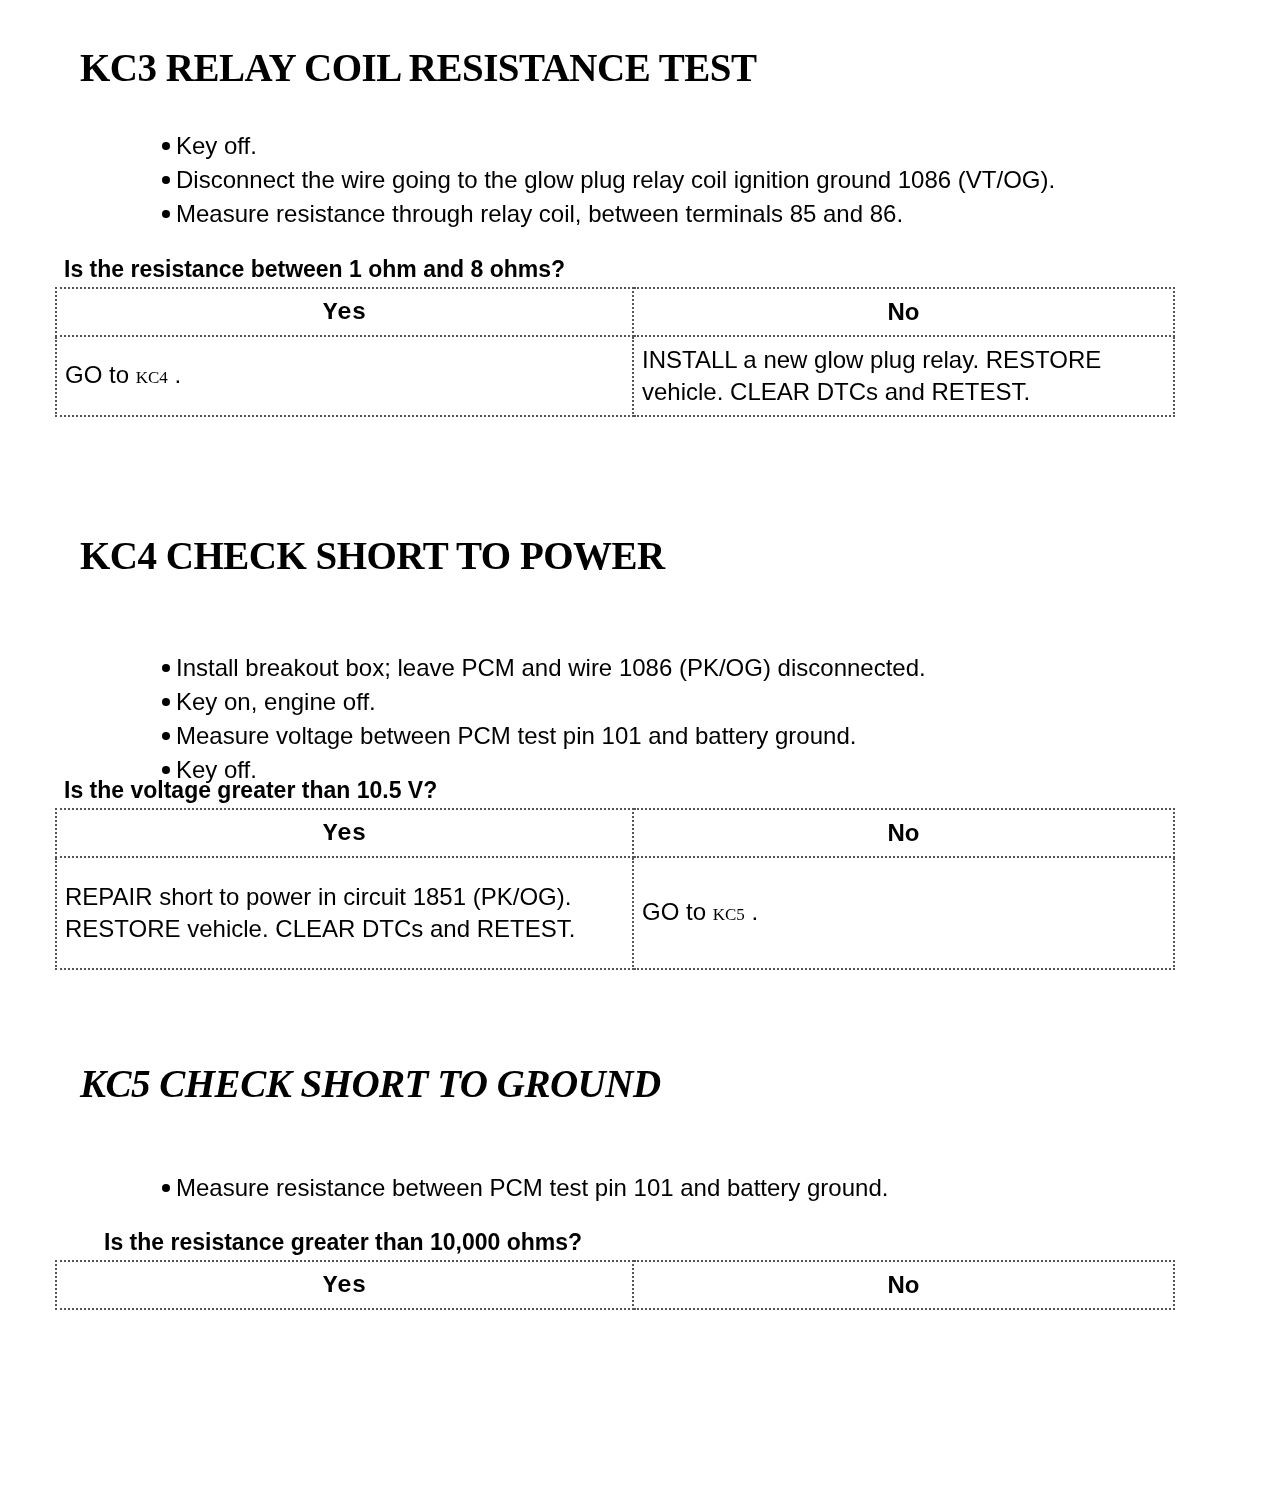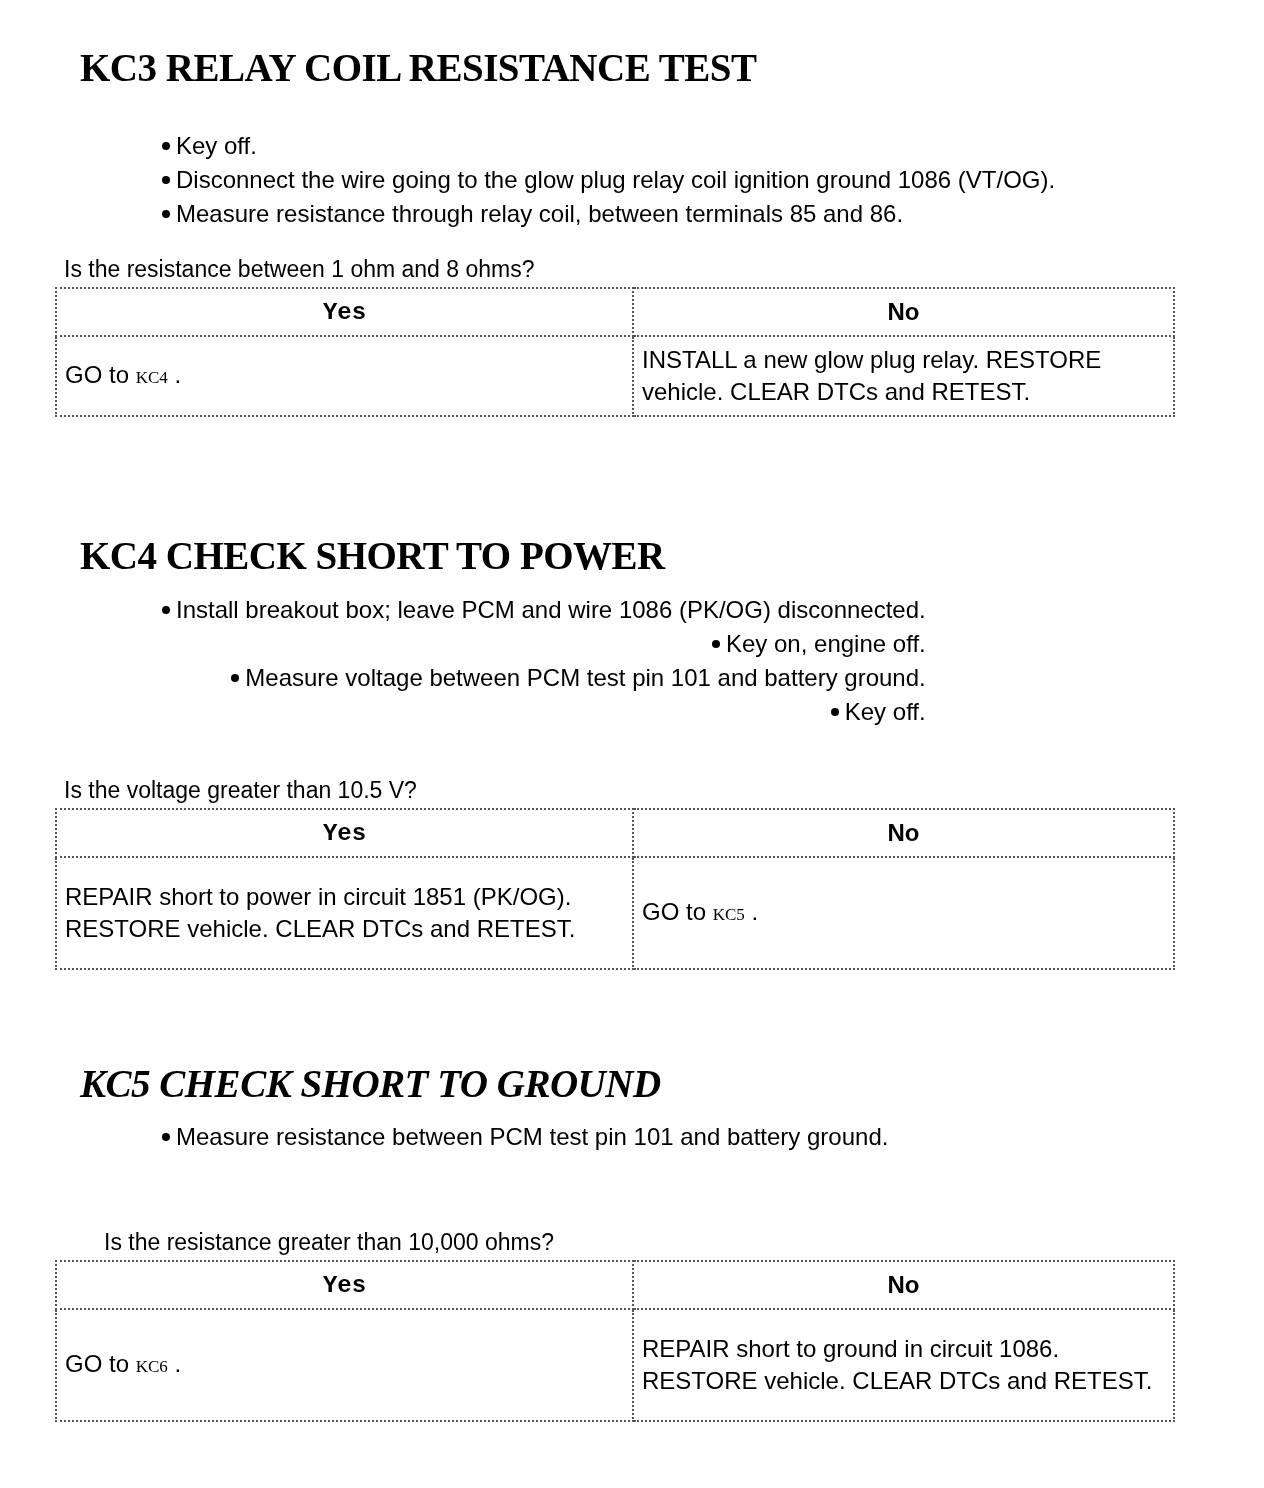--- a/index.html
+++ b/index.html
@@ -13,21 +13,21 @@
   }
   .steps { position: absolute; left: 146px; margin: 16px; padding: 0; list-style: none; }
   .steps li {
     font-family: "Liberation Sans", "DejaVu Sans", sans-serif;
     font-size: 24px; line-height: 34px; white-space: nowrap;
   }
   .bullet { display: inline-block; width: 8px; height: 8px; border-radius: 50%; background: #000; margin-right: 6px; vertical-align: middle; position: relative; top: -2px; }
   .question {
     position: absolute; left: 64px; margin: 0;
     font-family: "Liberation Sans", "DejaVu Sans", sans-serif;
-    font-weight: normal; font-size: 23px; line-height: 28px; white-space: nowrap;
+    font-weight: bold; font-size: 23px; line-height: 28px; white-space: nowrap;
   }
   table.decision {
     position: absolute; left: 55px; width: 1120px;
     border-collapse: collapse; table-layout: fixed;
     font-family: "Liberation Sans", "DejaVu Sans", sans-serif;
     font-size: 24px;
   }
   table.decision td, table.decision th {
     border: 2px dotted #555;
     padding: 4px 8px;
@@ -60,21 +60,21 @@
     <tr style="height:80px;">
       <td><span>GO to </span><span class="kc">KC4</span><span> .</span></td>
       <td>INSTALL a new glow plug relay. RESTORE vehicle. CLEAR DTCs and RETEST.</td>
     </tr>
   </tbody>
     </table>
 </div>
 
 <div class="section" style="top:0;">
   <h1 class="title" style="top:518px;">KC4 CHECK SHORT TO POWER</h1>
-  <ul class="steps" style="top:577px;text-align:right;">
+  <ul class="steps" style="top:635px;">
     <li><span class="bullet"></span><span>Install breakout box; leave PCM and wire 1086 (PK/OG) disconnected.</span></li>
     <li><span class="bullet"></span><span>Key on, engine off.</span></li>
     <li><span class="bullet"></span><span>Measure voltage between PCM test pin 101 and battery ground.</span></li>
     <li><span class="bullet"></span><span>Key off.</span></li>
   </ul>
   <p class="question" style="top:776px;">Is the voltage greater than 10.5 V?</p>
   <table class="decision" style="top:808px;">
     <tbody>
         <tr>
       <th class="col-yes">Yes</th>
@@ -83,29 +83,25 @@
     <tr style="height:112px;">
       <td>REPAIR short to power in circuit 1851 (PK/OG). RESTORE vehicle. CLEAR DTCs and RETEST.</td>
       <td><span>GO to </span><span class="kc">KC5</span><span> .</span></td>
     </tr>
   </tbody>
     </table>
 </div>
 
 <div class="section" style="top:0;">
   <h1 class="title" style="top:1046px;font-style:italic;">KC5 CHECK SHORT TO GROUND</h1>
-  <ul class="steps" style="top:1104px;">
+  <ul class="steps" style="top:1155px;">
     <li><span class="bullet"></span><span>Measure resistance between PCM test pin 101 and battery ground.</span></li>
   </ul>
   <p class="question" style="top:1228px;margin-left:40px;">Is the resistance greater than 10,000 ohms?</p>
   <table class="decision" style="top:1260px;">
     <tbody>
         <tr>
       <th class="col-yes">Yes</th>
       <th>No</th>
     </tr>
-    <tr style="height:112px;">
-      <td><span>GO to </span><span class="kc">KC6</span><span> .</span></td>
-      <td>REPAIR short to ground in circuit 1086. RESTORE vehicle. CLEAR DTCs and RETEST.</td>
-    </tr>
   </tbody>
     </table>
 </div>
 
 </body></html>

